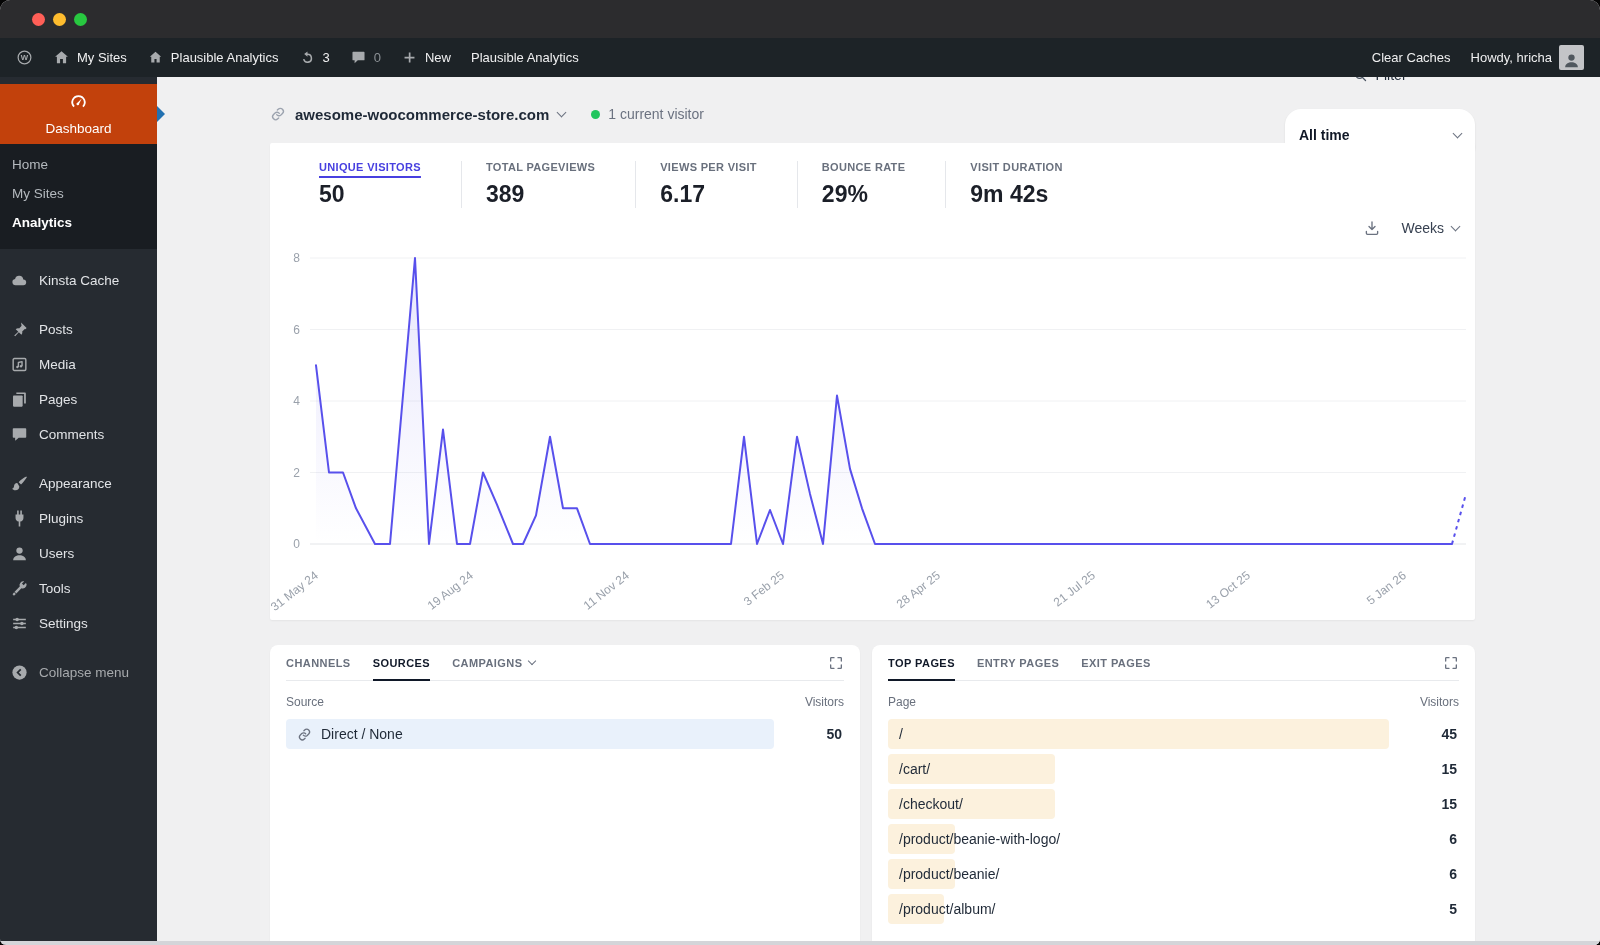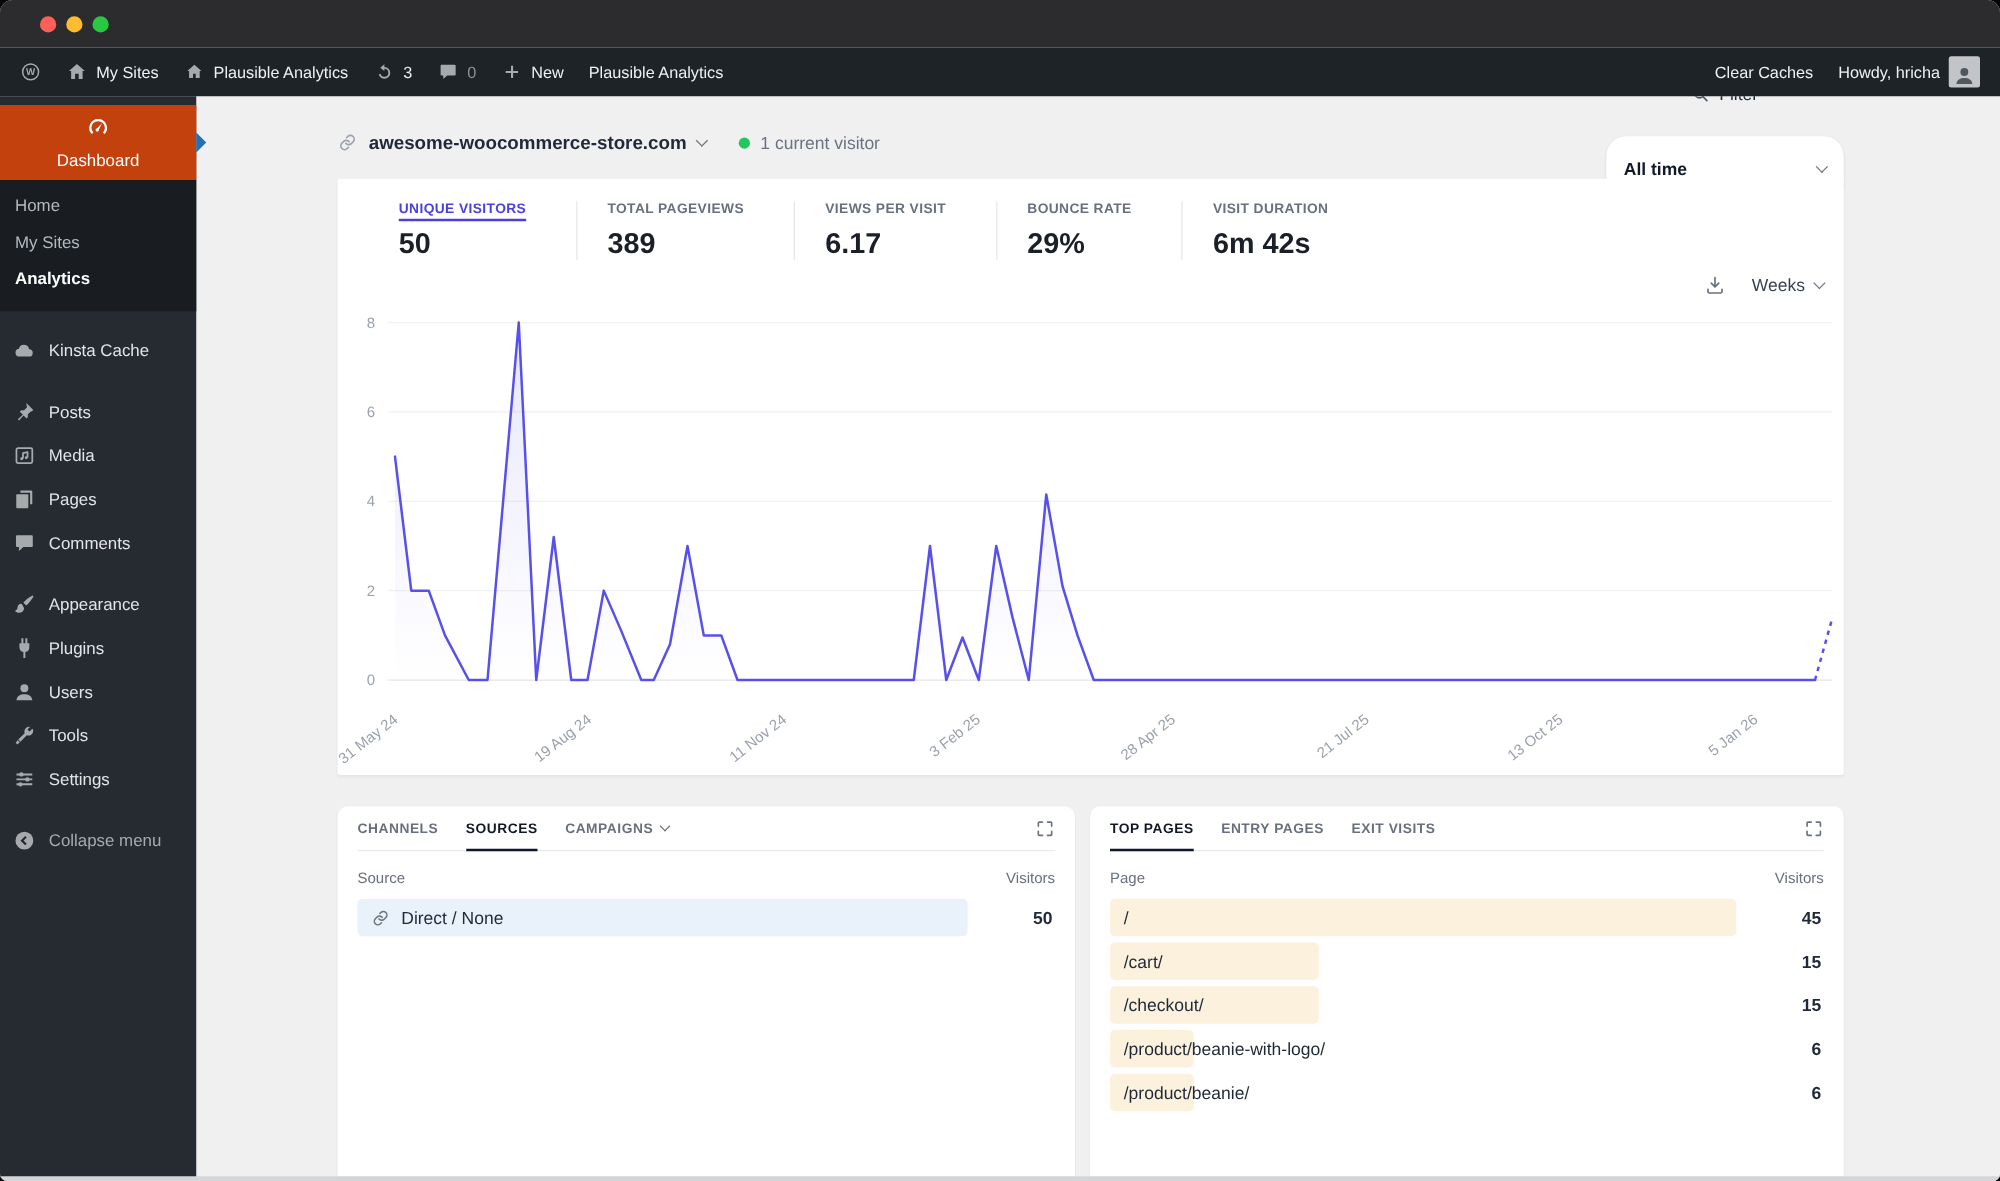--- a/index.html
+++ b/index.html
@@ -333,21 +333,21 @@
           <div class="stat">
             <div class="stat-label">VIEWS PER VISIT</div>
             <div class="stat-value">6.17</div>
           </div>
           <div class="stat">
             <div class="stat-label">BOUNCE RATE</div>
             <div class="stat-value">29%</div>
           </div>
           <div class="stat">
             <div class="stat-label">VISIT DURATION</div>
-            <div class="stat-value">6m 42s</div>
+            <div class="stat-value">9m 42s</div>
           </div>
         </div>
       <div class="chart-controls">
         <span class="dl">
             <svg viewBox="0 0 24 24" fill="none" stroke="currentColor" stroke-width="1.8" stroke-linecap="round" stroke-linejoin="round">
               <path d="M12 4v10m0 0l-4-4m4 4l4-4"></path>
               <path d="M4.5 16.5V19A1.5 1.5 0 0 0 6 20.5h12a1.5 1.5 0 0 0 1.5-1.5v-2.5"></path>
             </svg>
           </span>
         <span class="interval">
@@ -430,21 +430,21 @@
     <div class="card right-card">
       <div class="card-head">
         <div class="tabs" id="pages-tabs">
             <span class="tab active">
               <span>TOP PAGES</span>
             </span>
             <span class="tab">
               <span>ENTRY PAGES</span>
             </span>
             <span class="tab">
-              <span>EXIT VISITS</span>
+              <span>EXIT PAGES</span>
             </span>
           </div>
         <span class="expand">
             <svg viewBox="0 0 24 24" fill="none" stroke="currentColor" stroke-width="2" stroke-linecap="round">
               <path d="M4 9V5a1 1 0 0 1 1-1h4M15 4h4a1 1 0 0 1 1 1v4M20 15v4a1 1 0 0 1-1 1h-4M9 20H5a1 1 0 0 1-1-1v-4"></path>
             </svg>
           </span>
       </div>
       <div class="cols">
         <span>Page</span>
@@ -479,19 +479,26 @@
             </div>
             <div class="t-value">6</div>
           </div>
           <div class="t-row">
             <div class="t-bar" style="background:#fcf1dd;width:calc((100% - 70px) * 0.133)"></div>
             <div class="t-label">
               <span>/product/beanie/</span>
             </div>
             <div class="t-value">6</div>
           </div>
+          <div class="t-row">
+            <div class="t-bar" style="background:#fcf1dd;width:calc((100% - 70px) * 0.111)"></div>
+            <div class="t-label">
+              <span>/product/album/</span>
+            </div>
+            <div class="t-value">5</div>
+          </div>
         </div>
     </div>
 
   </div>
 
   <div class="bottom-edge"></div>
 </div>
 
 </body></html>

